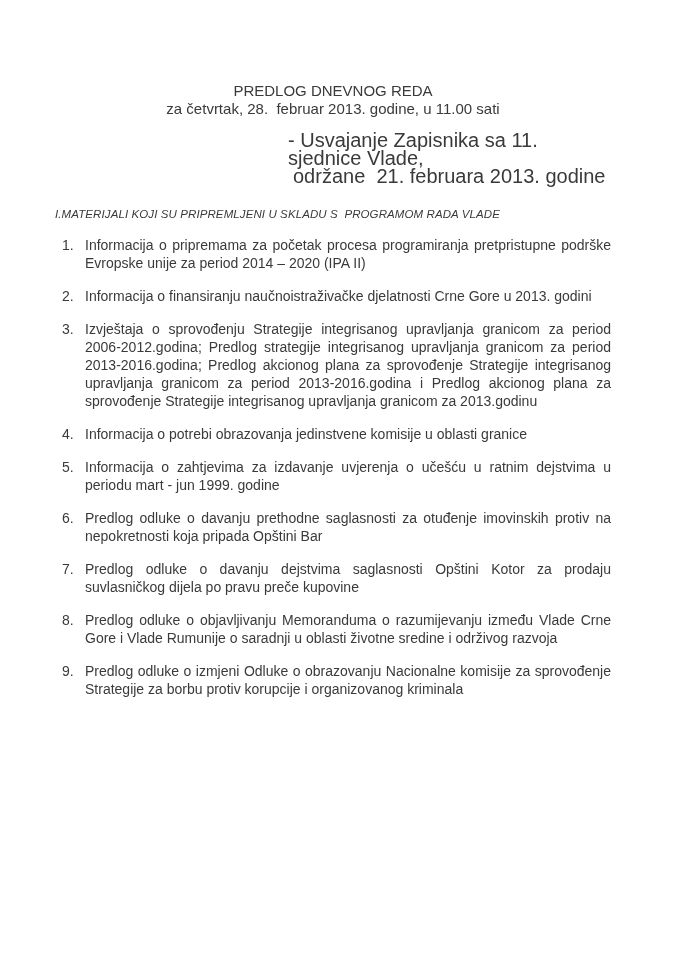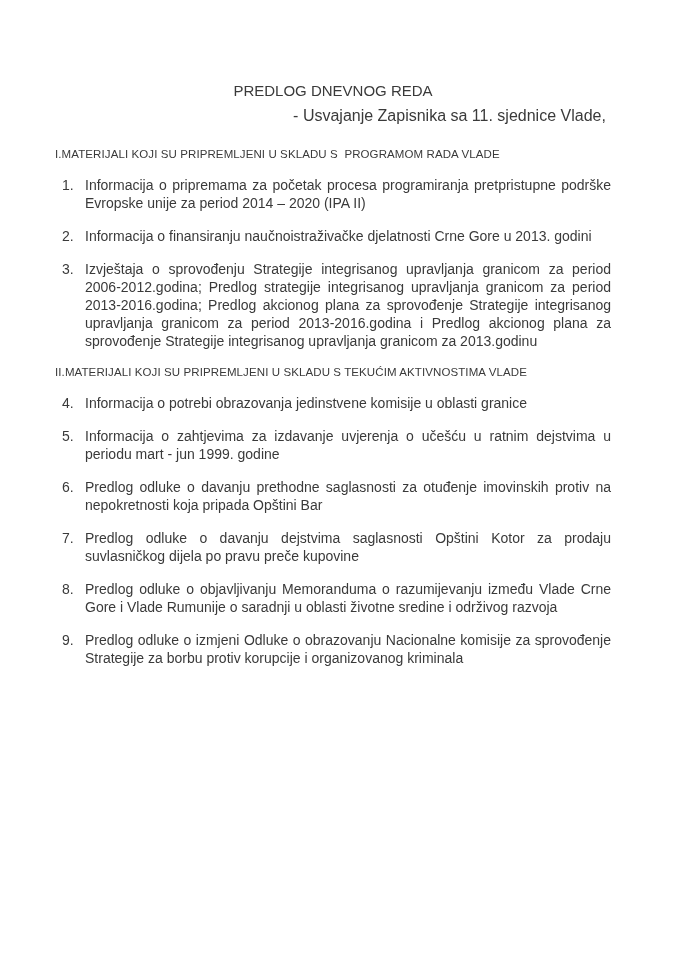--- a/index.html
+++ b/index.html
@@ -21,34 +21,34 @@
     padding: 82px 68px 0 55px;
     background: #ffffff;
   }
   .title-block {
     text-align: center;
     font-size: 15px;
     line-height: 18px;
   }
   .title-line { white-space: pre-wrap; }
   .note-block {
-    margin-top: 7px;
+    margin-top: 13px;
     margin-left: 233px;
-    font-size: 16px;
+    font-size: 20px;
     line-height: 18px;
-    text-align: center;
   }
   .note-line { white-space: pre-wrap; }
   .note-line.second { padding-left: 5px; }
   .section-heading {
     font-size: 11.5px;
     line-height: 14px;
     margin: 12px 0 15px 0;
     white-space: pre-wrap;
     letter-spacing: 0.1px;
+    font-style: italic;
   }
   section.first .section-heading { margin-top: 22px; }
   .agenda-item {
     display: flex;
     margin: 0 0 15px 7px;
     font-size: 14px;
     line-height: 18px;
   }
   .agenda-item .num {
     flex: 0 0 23px;
@@ -58,44 +58,45 @@
     text-align: justify;
   }
 </style>
 </head>
 <body>
 
 <div class="page">
 
   <div class="title-block">
     <div class="title-line">PREDLOG DNEVNOG REDA</div>
+    <div class="title-line">za četvrtak, 28.  februar 2013. godine, u 11.00 sati</div>
   </div>
 
   <div class="note-block">
     <div class="note-line">- Usvajanje Zapisnika sa 11. sjednice Vlade,</div>
+    <div class="note-line second">održane  21. februara 2013. godine</div>
   </div>
 
   <section class="first">
     <div class="section-heading">I.MATERIJALI KOJI SU PRIPREMLJENI U SKLADU S  PROGRAMOM RADA VLADE</div>
     <div class="agenda-item">
       <span class="num">1.</span>
       <div class="txt">Informacija o pripremama za početak procesa programiranja pretpristupne podrške Evropske unije za period 2014 – 2020 (IPA II)</div>
     </div>
     <div class="agenda-item">
       <span class="num">2.</span>
       <div class="txt">Informacija o finansiranju naučnoistraživačke djelatnosti Crne Gore u 2013. godini</div>
     </div>
     <div class="agenda-item">
       <span class="num">3.</span>
       <div class="txt">Izvještaja o sprovođenju Strategije integrisanog upravljanja granicom za period 2006-2012.godina; Predlog strategije integrisanog upravljanja granicom za period 2013-2016.godina; Predlog akcionog plana za sprovođenje Strategije integrisanog upravljanja granicom za period 2013-2016.godina i Predlog akcionog plana za sprovođenje Strategije integrisanog upravljanja granicom za 2013.godinu</div>
     </div>
   </section>
 
   <section>
-    <div class="section-heading">II.MATERIJALI KOJI SU PRIPREMLJENI U SKLADU S TEKUĆIM AKTIVNOSTIMA VLADE</div>
     <div class="agenda-item">
       <span class="num">4.</span>
       <div class="txt">Informacija o potrebi obrazovanja jedinstvene komisije u oblasti granice</div>
     </div>
     <div class="agenda-item">
       <span class="num">5.</span>
       <div class="txt">Informacija o zahtjevima za izdavanje uvjerenja o učešću u ratnim dejstvima u periodu mart - jun 1999. godine</div>
     </div>
   </section>
 

